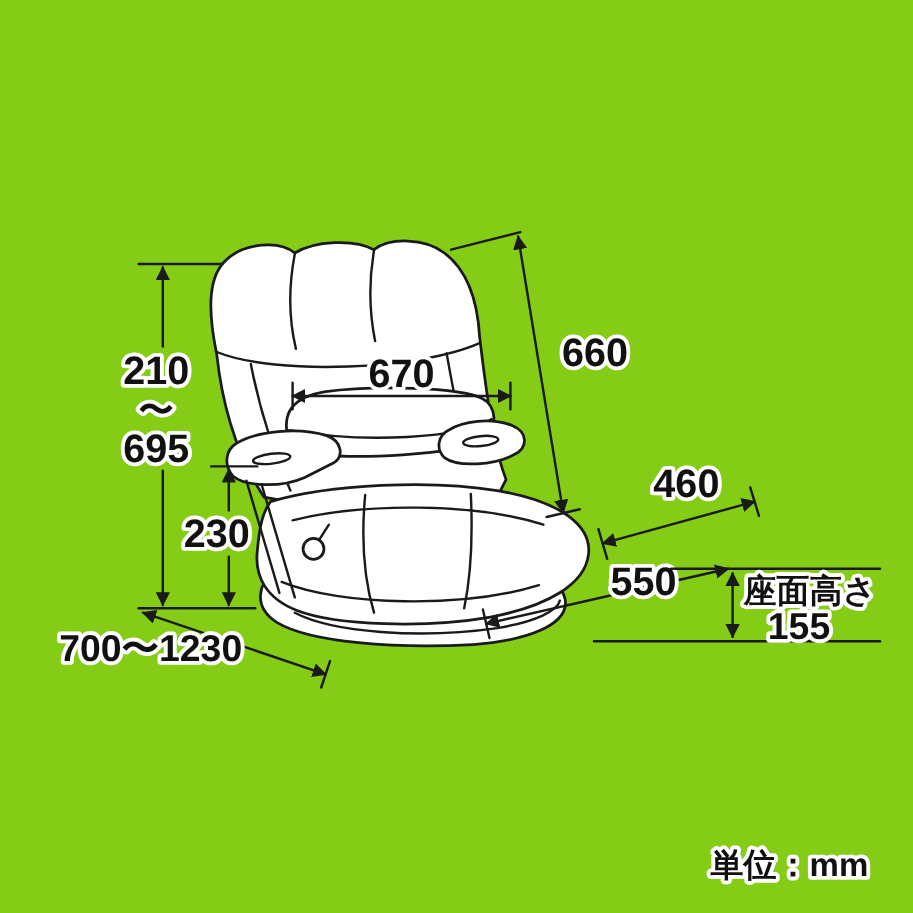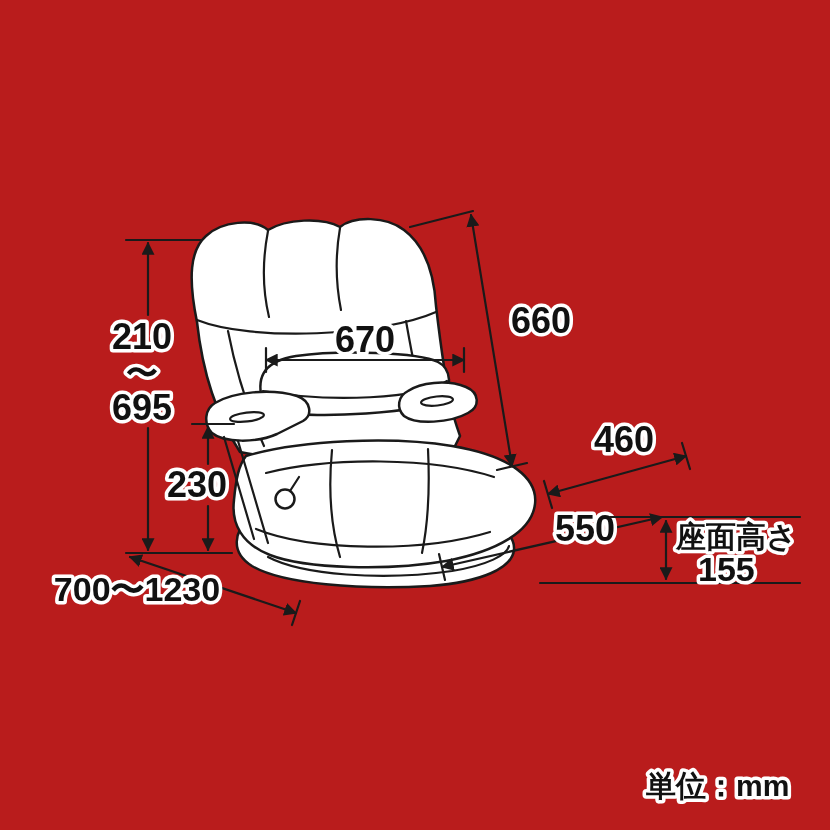--- a/index.html
+++ b/index.html
@@ -1,17 +1,17 @@
 <!DOCTYPE html>
 <html><head>
 <meta charset="utf-8">
 <style>
   html,body{margin:0;padding:0;background:#ffffff;}
   body{width:830px;height:830px;font-family:"Liberation Sans","DejaVu Sans",sans-serif;}
-  .stage{position:relative;width:830px;height:830px;background:#b91c1c;overflow:hidden;}
+  .stage{position:relative;width:830px;height:830px;background:#84cc16;overflow:hidden;}
   svg{display:block;}
   .chair-fill{fill:#ffffff;stroke:#1a1a1a;stroke-width:2.5;stroke-linejoin:round;stroke-linecap:round;}
   .chair-line{fill:none;stroke:#1a1a1a;stroke-width:2.2;stroke-linejoin:round;stroke-linecap:round;}
   .dim{fill:none;stroke:#1a1a1a;stroke-width:2.2;stroke-linecap:round;}
   .dim-text{fill:#111111;font-family:"Liberation Sans","DejaVu Sans",sans-serif;font-weight:600;
             paint-order:stroke;stroke:#ffffff;stroke-width:7px;stroke-linejoin:round;}
   .fs36{font-size:36px;}
   .fs34{font-size:34px;}
   .fs32{font-size:32px;}
   .fs30{font-size:30px;}

